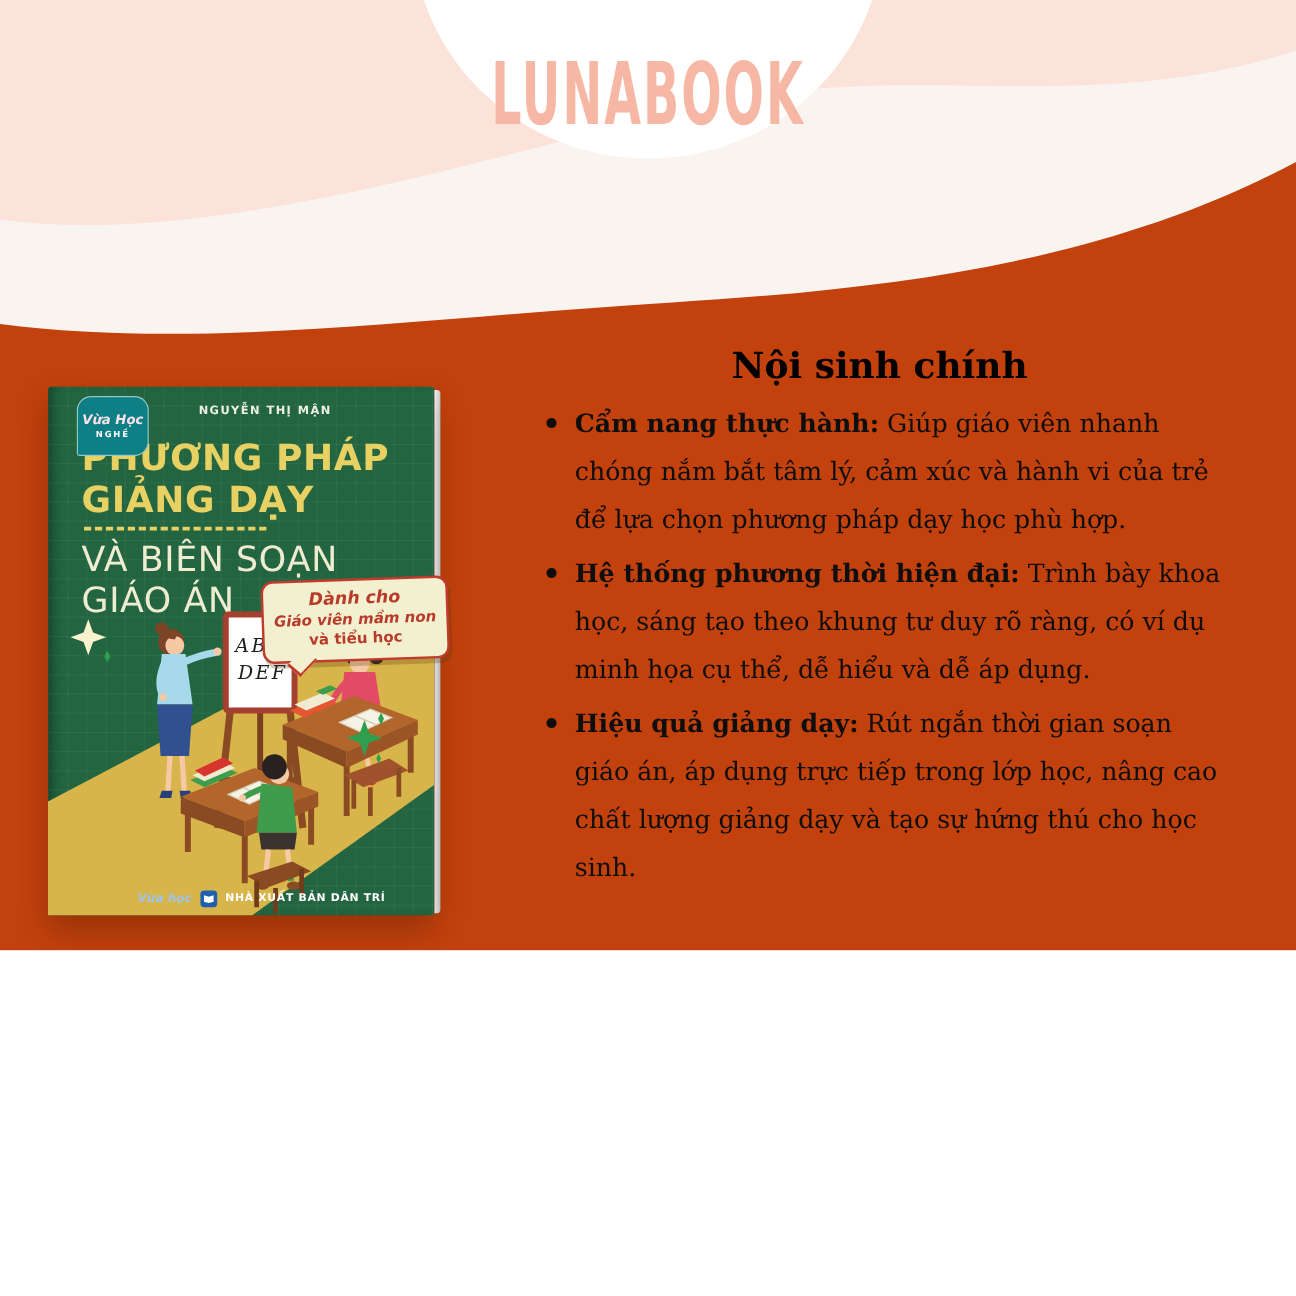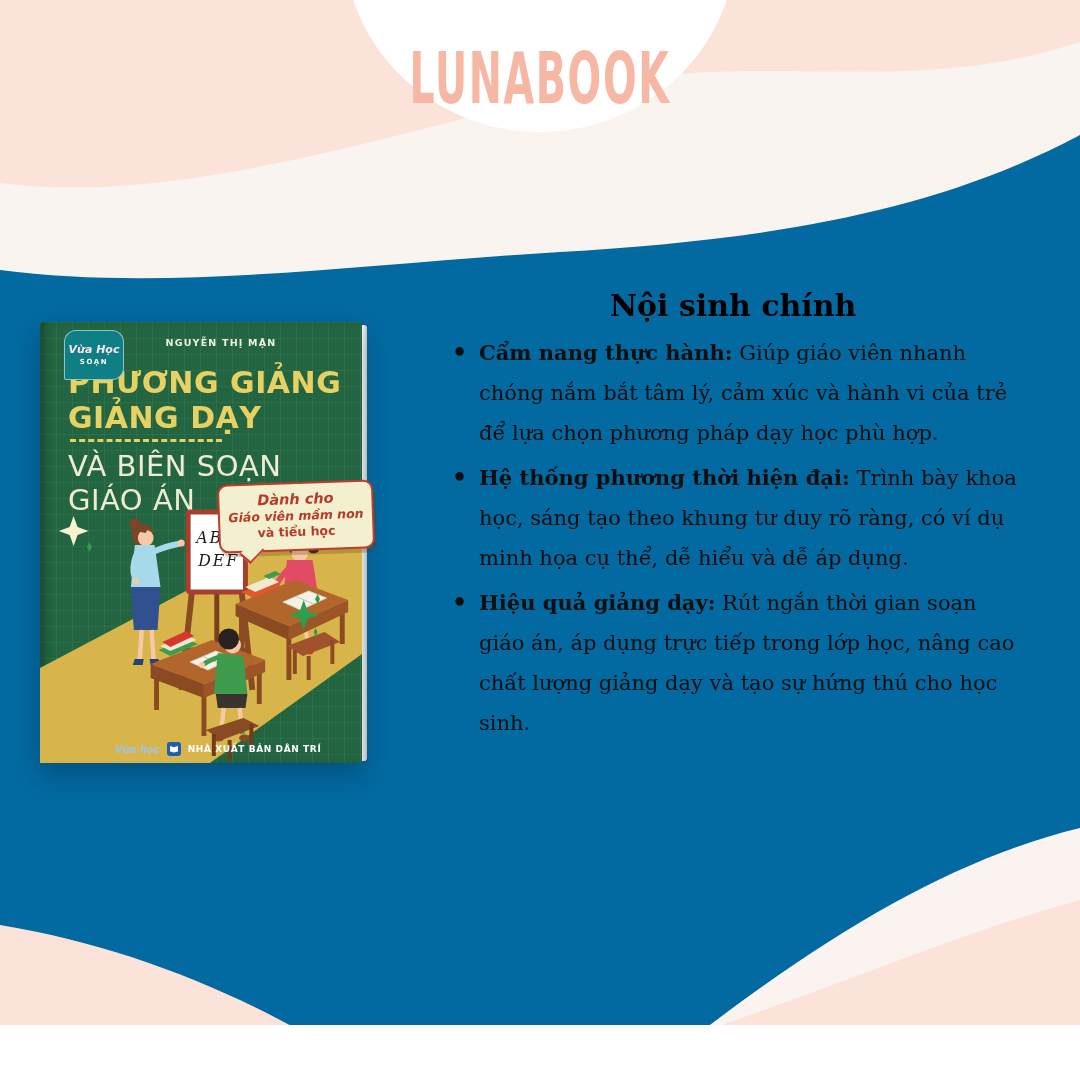--- a/index.html
+++ b/index.html
@@ -1,16 +1,16 @@
 <!DOCTYPE html>
 <html><head>
 <meta charset="utf-8">
 <style>
   html,body{margin:0;padding:0;background:#fff;}
-  .canvas{position:relative;width:1080px;height:1025px;overflow:hidden;background:#0369a1;
+  .canvas{position:relative;width:1080px;height:792px;overflow:hidden;background:#c2410c;
           font-family:"DejaVu Serif", serif;}
   svg{display:block;}
   .abs{position:absolute;}
 
   
   .deco-top{left:0;top:0;}
   .deco-bottom{left:0;top:800px;}
   .brand{left:0;right:0;top:36px;text-align:center;z-index:4;
          font-family:"DejaVu Sans", sans-serif;font-weight:800;font-size:72px;
          color:#f6b8a4;letter-spacing:3px;transform:scaleX(0.55);transform-origin:50% 50%;}
@@ -85,27 +85,27 @@
     <path d="M1080,100 C930,140 780,215 545,280 L1080,280 Z" fill="#fce3d9"></path>
     <path d="M0,125 C140,148 270,205 380,280 L0,280 Z" fill="#fce3d9"></path>
     <path d="M0,268 C300,262 760,262 1080,268 L1080,280 L0,280 Z" fill="#fce3d9"></path>
   </svg>
 
   <div class="abs page-edge"></div>
   <div class="abs book">
 
     <div class="abs badge">
       <span class="b1">Vừa Học</span>
-      <span class="b2">SOẠN</span>
+      <span class="b2">NGHỀ</span>
     </div>
 
     <div class="abs author">NGUYỄN THỊ MẬN</div>
 
     <div class="abs btitle">
-      <div>PHƯƠNG GIẢNG</div>
+      <div>PHƯƠNG PHÁP</div>
       <div>GIẢNG DẠY</div>
     </div>
 
     <div class="abs dashes"></div>
 
     <div class="abs bsub">
       <div>VÀ BIÊN SOẠN</div>
       <div>GIÁO ÁN</div>
     </div>
 

